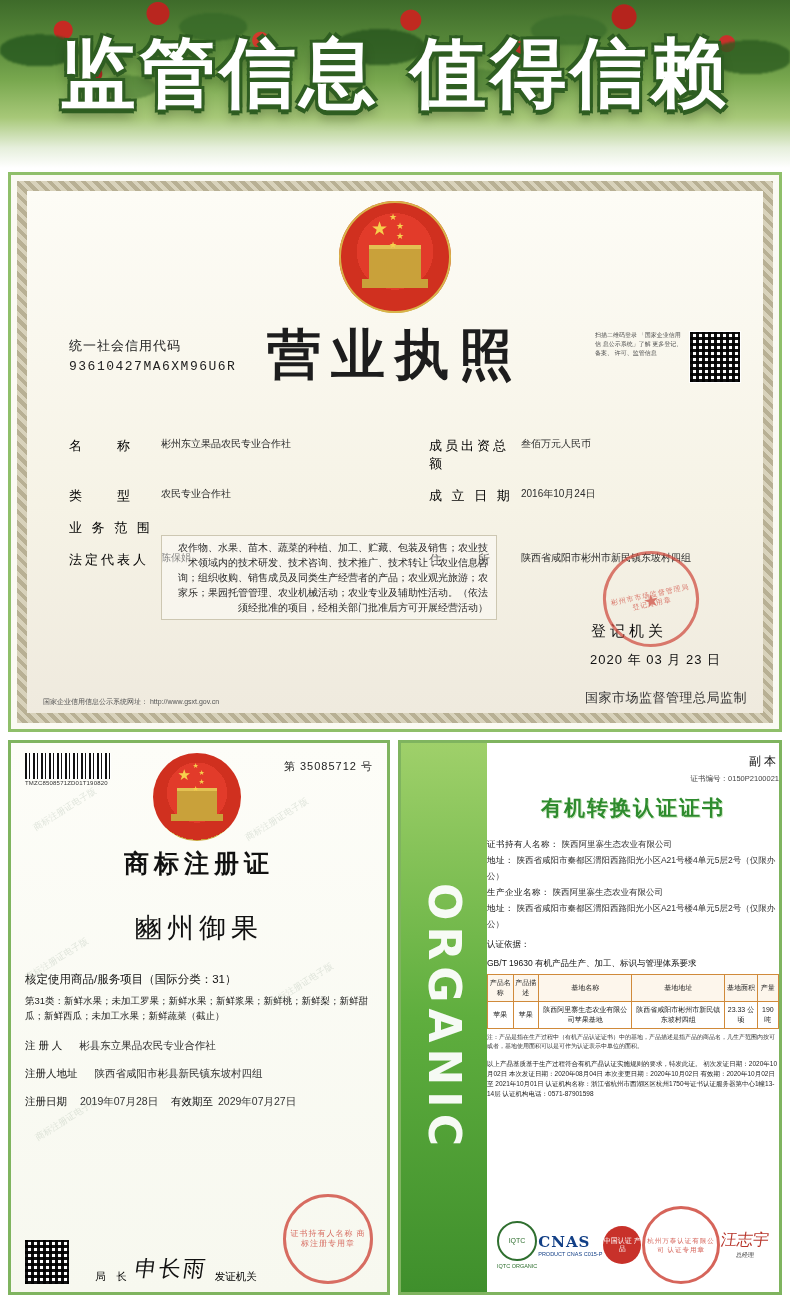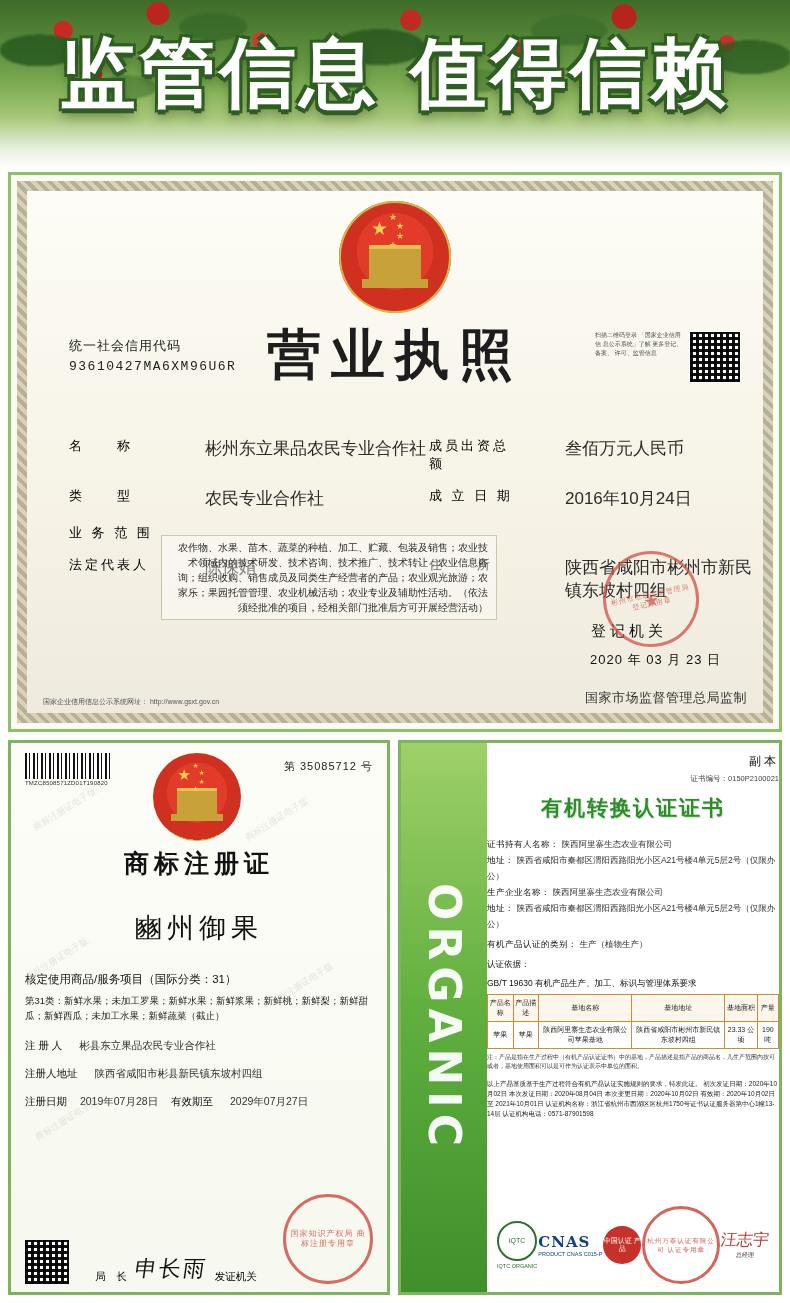--- a/index.html
+++ b/index.html
@@ -134,21 +134,21 @@
   .qr-note{ font-size:6px; color:#4b4b4b; line-height:9px; width:88px; }
 
   .fields { position:absolute; left: 42px; top: 246px; width: 690px; font-size: 12.5px; color:#1b1b1b; }
   .frow { display:flex; margin-bottom: 14px; }
   .fleft { width: 360px; display:flex; }
   .fright { width: 330px; display:flex; }
   .flabel {
     width: 92px; flex: 0 0 92px;
     color:#000; letter-spacing: 3px; font-size:13px;
   }
-  .fval { color:#2b2b2b; font-size: 17px; margin-left: 44px; }
+  .fval { color:#2b2b2b; font-size: 10px; }
   .scope-box {
     margin-left: 0px; width: 336px;
     font-size: 10px; line-height: 15px; color:#2b2b2b;
     border:1px solid #cdc7b2; padding: 4px 8px; background: rgba(255,255,255,.4); text-align: right;
   }
   .reg-auth {
     position:absolute; right: 96px; bottom: 72px;
     font-size: 15px; letter-spacing: 4px; color:#111;
   }
   .reg-date {
@@ -421,32 +421,32 @@
     <span class="v" style="margin-left:14px;margin-top:36px;">彬县东立果品农民专业合作社</span>
   </div>
   <div class="tm-line">
     <b>注册人地址</b>
     <span class="v" style="margin-left:14px;">陕西省咸阳市彬县新民镇东坡村四组</span>
   </div>
   <div class="tm-line">
     <b>注册日期</b>
     <span class="v" style="margin:0 10px;">2019年07月28日</span>
     <b>有效期至</b>
-    <span class="v" style="margin-left:14px;">2029年07月27日</span>
+    <span class="v" style="margin-left:2px;">2029年07月27日</span>
   </div>
 
   <div class="tm-bottom">
     <div class="tm-qr"></div>
     <div style="display:flex;align-items:flex-end;gap:8px;">
       <span style="font-size:10.5px;">局　长</span>
       <span class="sig">申长雨</span>
       <span style="font-size:10.5px;">发证机关</span>
     </div>
     <div class="tm-seal">
-      <div class="txt">国家知识产权局
+      <div class="txt">证书持有人名称
 商标注册专用章</div>
     </div>
   </div>
 </div>
 
 <div class="card org">
   <div class="org-side">
     <span>ORGANIC</span>
   </div>
   <div class="org-body">
@@ -462,24 +462,20 @@
       <span class="lab">地址：</span>
       <span class="val">陕西省咸阳市秦都区渭阳西路阳光小区A21号楼4单元5层2号（仅限办公）</span>
     </div>
     <div class="org-line">
       <span class="lab">生产企业名称：</span>
       <span class="val">陕西阿里寨生态农业有限公司</span>
     </div>
     <div class="org-line">
       <span class="lab">地址：</span>
       <span class="val">陕西省咸阳市秦都区渭阳西路阳光小区A21号楼4单元5层2号（仅限办公）</span>
-    </div>
-    <div class="org-line" style="margin-top:4px;">
-      <span class="lab">有机产品认证的类别：</span>
-      <span class="val">生产（植物生产）</span>
     </div>
     <div class="org-line" style="margin-top:4px;">认证依据：</div>
     <div class="org-std">GB/T 19630 有机产品生产、加工、标识与管理体系要求</div>
 
     <table class="org-tbl">
       <thead>
         <tr>
           <th>产品名称</th>
           <th>产品描述</th>
           <th>基地名称</th>

